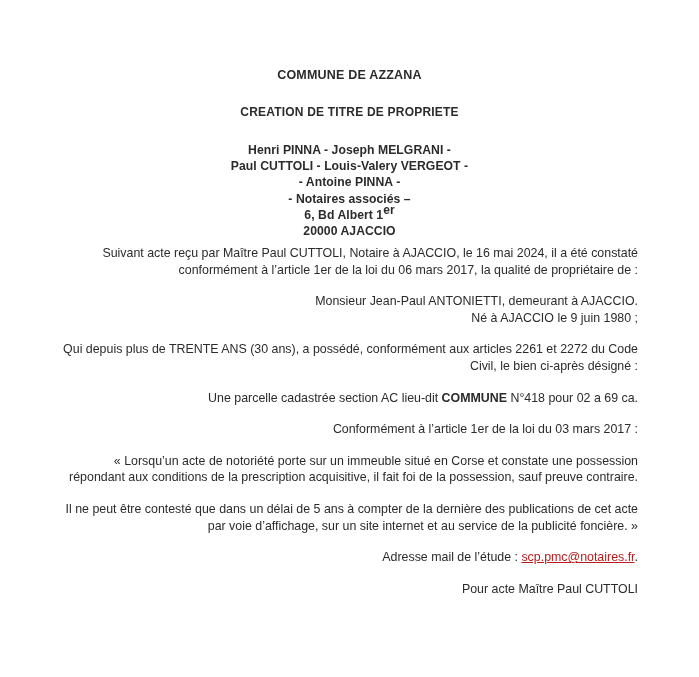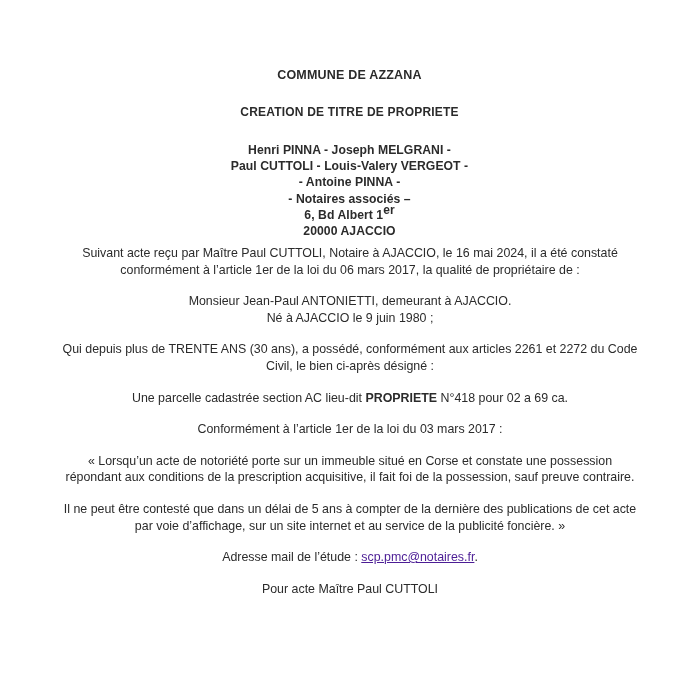--- a/index.html
+++ b/index.html
@@ -68,27 +68,27 @@
   .body-block {
     position: absolute;
     left: 62px;
     top: 245px;
     width: 576px;
   }
   .para {
     font-size: 12.4px;
     line-height: 16.6px;
     margin: 0 0 15px 0;
-    text-align: center;
+    text-align: right;
   }
   .para b {
     font-weight: bold;
   }
   .email-link {
-    color: #4c1d95;
+    color: #b91c1c;
   }
   .para:last-child {
     margin-bottom: 0;
   }
 </style>
 </head>
 <body>
 
 <div class="page">
 
@@ -111,21 +111,21 @@
 
   <div class="body-block">
 
     <p class="para">Suivant acte reçu par Maître Paul CUTTOLI, Notaire à AJACCIO, le 16 mai 2024, il a été constaté conformément à l’article 1er de la loi du 06 mars 2017, la qualité de propriétaire de :</p>
 
     <p class="para"><span>Monsieur Jean-Paul ANTONIETTI, demeurant à AJACCIO.</span><br><span>Né à AJACCIO le 9 juin 1980 ;</span></p>
 
     <p class="para">Qui depuis plus de TRENTE ANS (30 ans), a possédé, conformément aux articles 2261 et 2272 du Code Civil, le bien ci-après désigné :</p>
 
 
-    <p class="para"><span>Une parcelle cadastrée section AC lieu-dit </span><b>PROPRIETE</b><span> N°418 pour 02 a 69 ca.</span></p>
+    <p class="para"><span>Une parcelle cadastrée section AC lieu-dit </span><b>COMMUNE</b><span> N°418 pour 02 a 69 ca.</span></p>
 
     <p class="para">Conformément à l’article 1er de la loi du 03 mars 2017 :</p>
 
     <p class="para">« Lorsqu’un acte de notoriété porte sur un immeuble situé en Corse et constate une possession répondant aux conditions de la prescription acquisitive, il fait foi de la possession, sauf preuve contraire.</p>
 
     <p class="para">Il ne peut être contesté que dans un délai de 5 ans à compter de la dernière des publications de cet acte par voie d’affichage, sur un site internet et au service de la publicité foncière. »</p>
 
     <p class="para"><span>Adresse mail de l’étude : </span><a class="email-link" href="#">scp.pmc@notaires.fr</a><span>.</span></p>
 
     <p class="para">Pour acte Maître Paul CUTTOLI</p>

